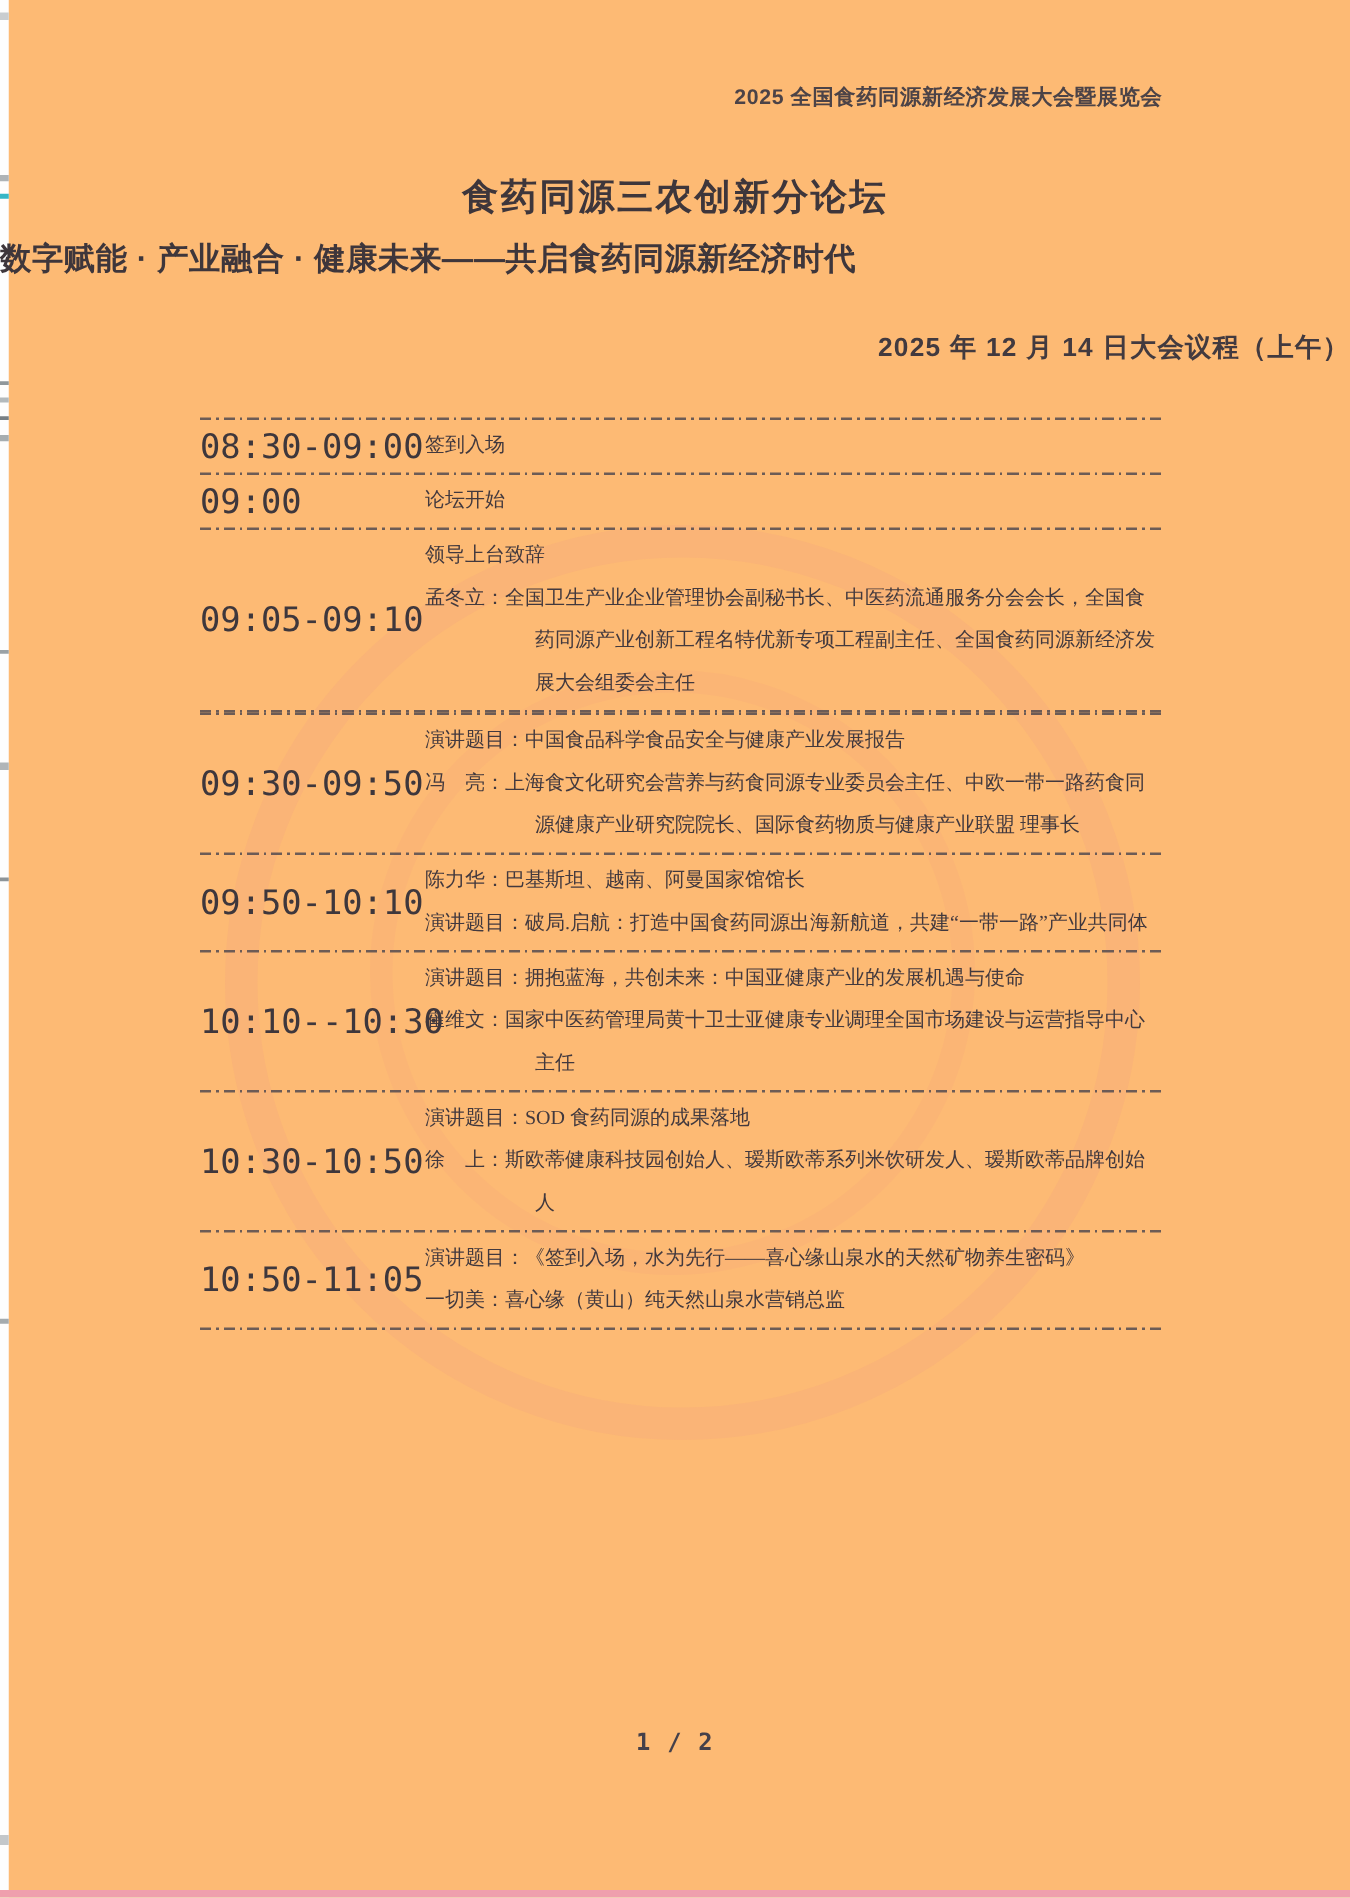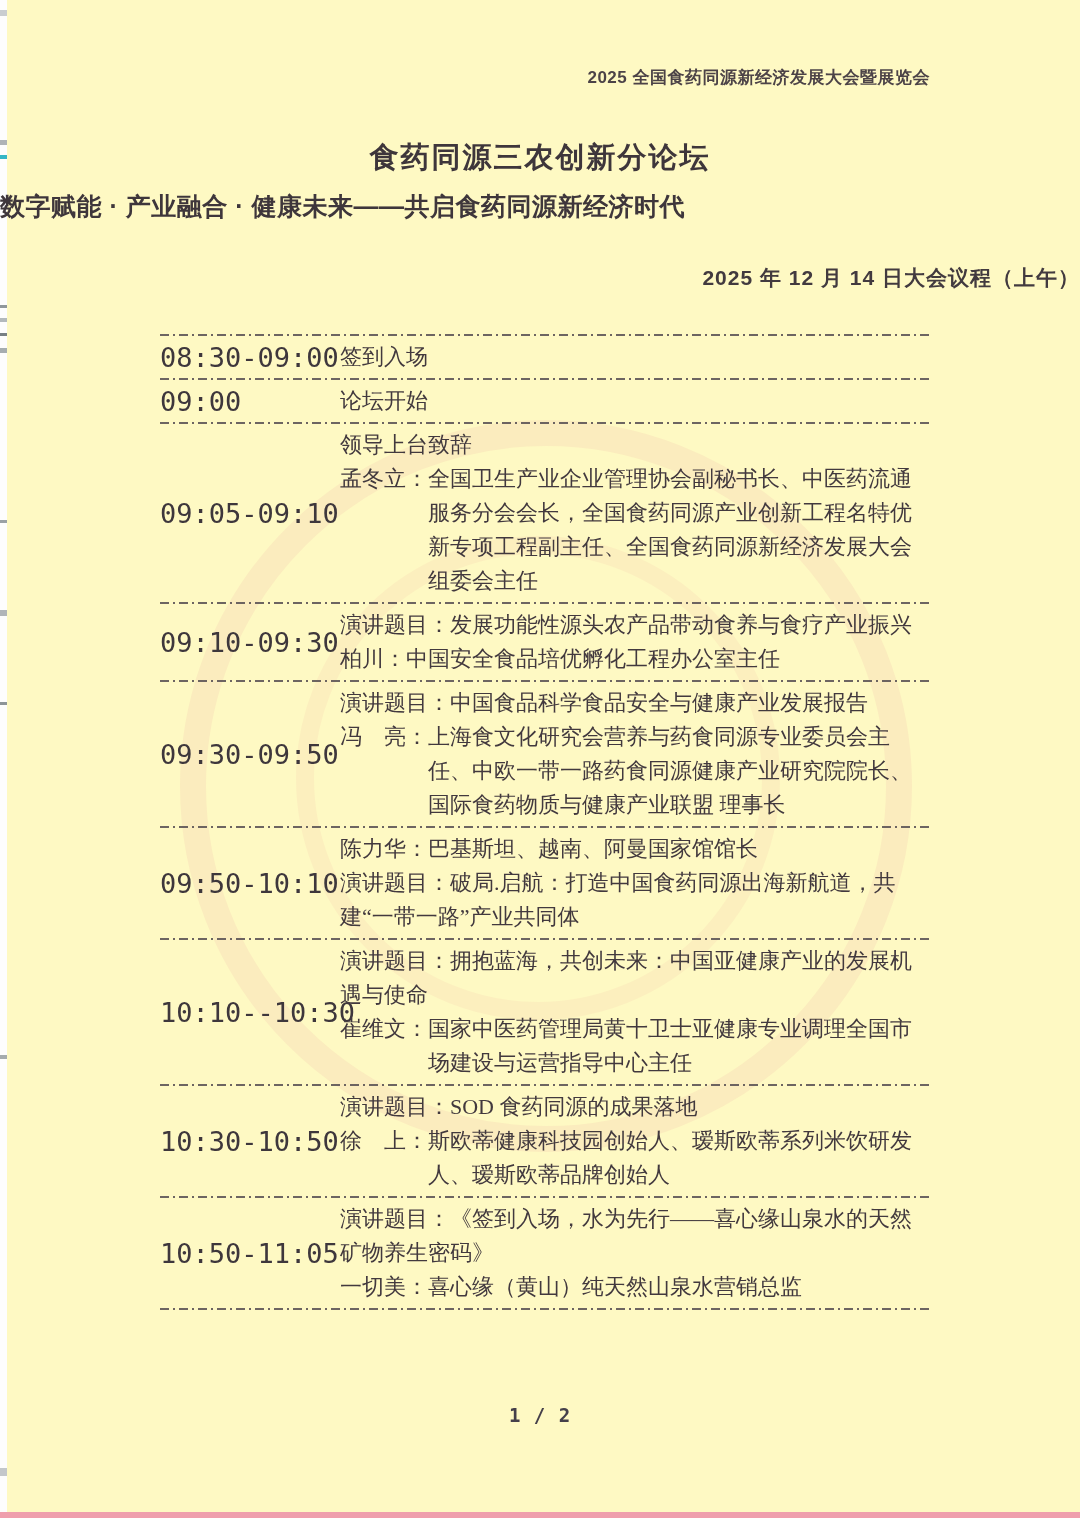--- a/index.html
+++ b/index.html
@@ -1,20 +1,20 @@
 <!DOCTYPE html>
 <html><head>
 <meta charset="utf-8">
 <style>
   html,body { margin:0; padding:0; background:#e8e8e8; }
   .page {
     position:relative;
     width:1080px; height:1518px;
     margin:0 auto;
-    background:#fef9c3;
+    background:#fdba74;
     overflow:hidden;
     font-family:"Liberation Sans", sans-serif;
     color:#453c41;
   }
   
   .watermark {
     position:absolute; left:180px; top:420px;
     width:680px; height:680px; border-radius:50%;
     border:26px solid rgba(228,132,144,0.10);
     pointer-events:none;
@@ -67,30 +67,29 @@
   .row { display:flex; padding:4px 0; }
   .time {
     width:180px; flex:0 0 180px;
     font-family:"DejaVu Sans Mono", monospace;
     font-size:27px; color:#3e373c;
     align-self:center; white-space:nowrap;
   }
   .content {
     flex:1;
     font-family:"Liberation Serif", serif;
-    font-size:22px; line-height:34px; color:#42393e;
+    font-size:16px; line-height:34px; color:#42393e;
   }
   .para { margin:0; }
   .para.hang { padding-left:88px; text-indent:-88px; }
   .page-number {
     position:absolute; top:1383px; left:0; width:100%;
     text-align:center; font-size:19px; letter-spacing:1px;
     color:#45404a; font-family:"DejaVu Sans Mono", monospace;
     font-weight:700;
-    margin-top:21px;
   }
 </style>
 </head>
 <body>
 
 <div class="page">
 
   <div class="watermark"></div>
 
   <div class="edge-strip">
@@ -133,27 +132,20 @@
      </div>
       <div class="divider"></div>
       <div class="row">
        <div class="time">09:05-09:10</div>
        <div class="content">
           <p class="para">领导上台致辞</p>
           <p class="para hang">孟冬立：全国卫生产业企业管理协会副秘书长、中医药流通服务分会会长，全国食药同源产业创新工程名特优新专项工程副主任、全国食药同源新经济发展大会组委会主任</p>
         </div>
      </div>
       <div class="divider"></div>
-      <div class="row">
-       <div class="time">09:10-09:30</div>
-       <div class="content">
-          <p class="para">演讲题目：发展功能性源头农产品带动食养与食疗产业振兴</p>
-          <p class="para">柏川：中国安全食品培优孵化工程办公室主任</p>
-        </div>
-     </div>
       <div class="divider"></div>
       <div class="row">
        <div class="time">09:30-09:50</div>
        <div class="content">
           <p class="para">演讲题目：中国食品科学食品安全与健康产业发展报告</p>
           <p class="para hang">冯　亮：上海食文化研究会营养与药食同源专业委员会主任、中欧一带一路药食同源健康产业研究院院长、国际食药物质与健康产业联盟 理事长</p>
         </div>
      </div>
       <div class="divider"></div>
       <div class="row">

